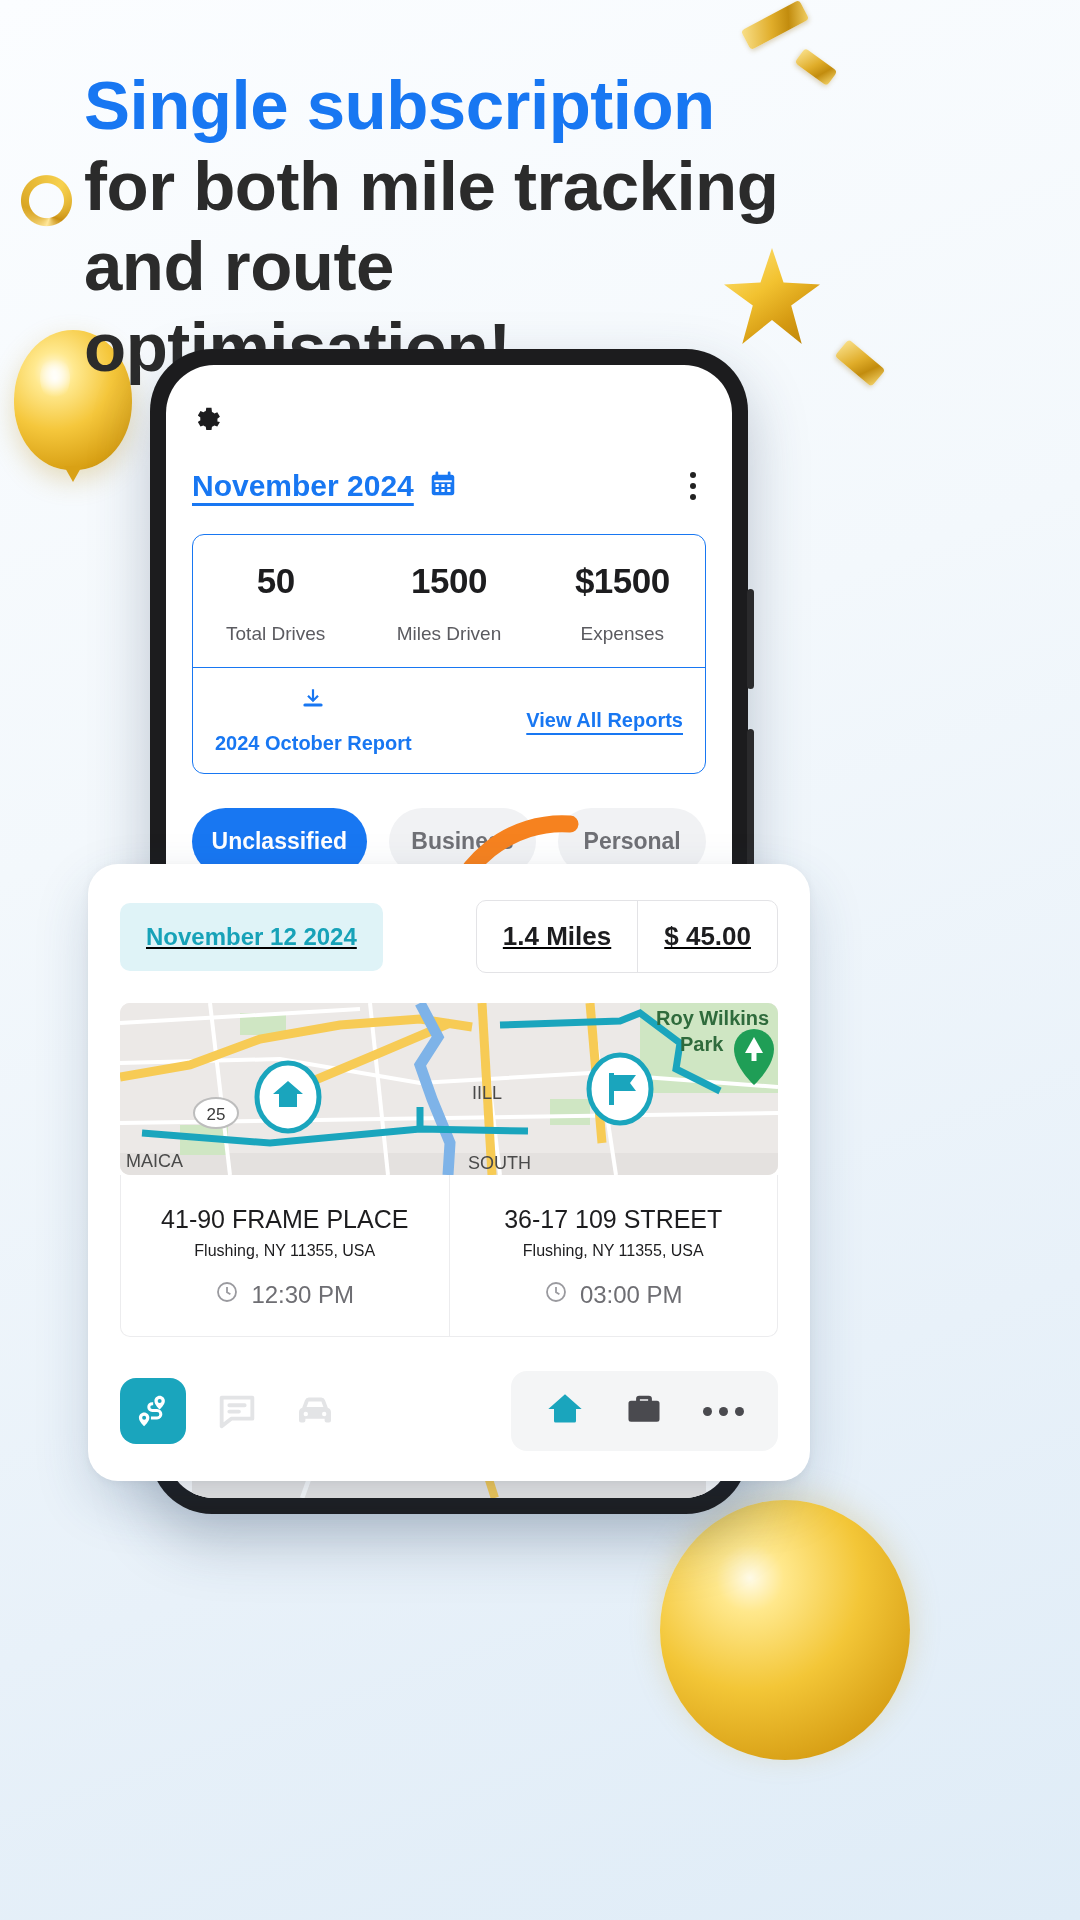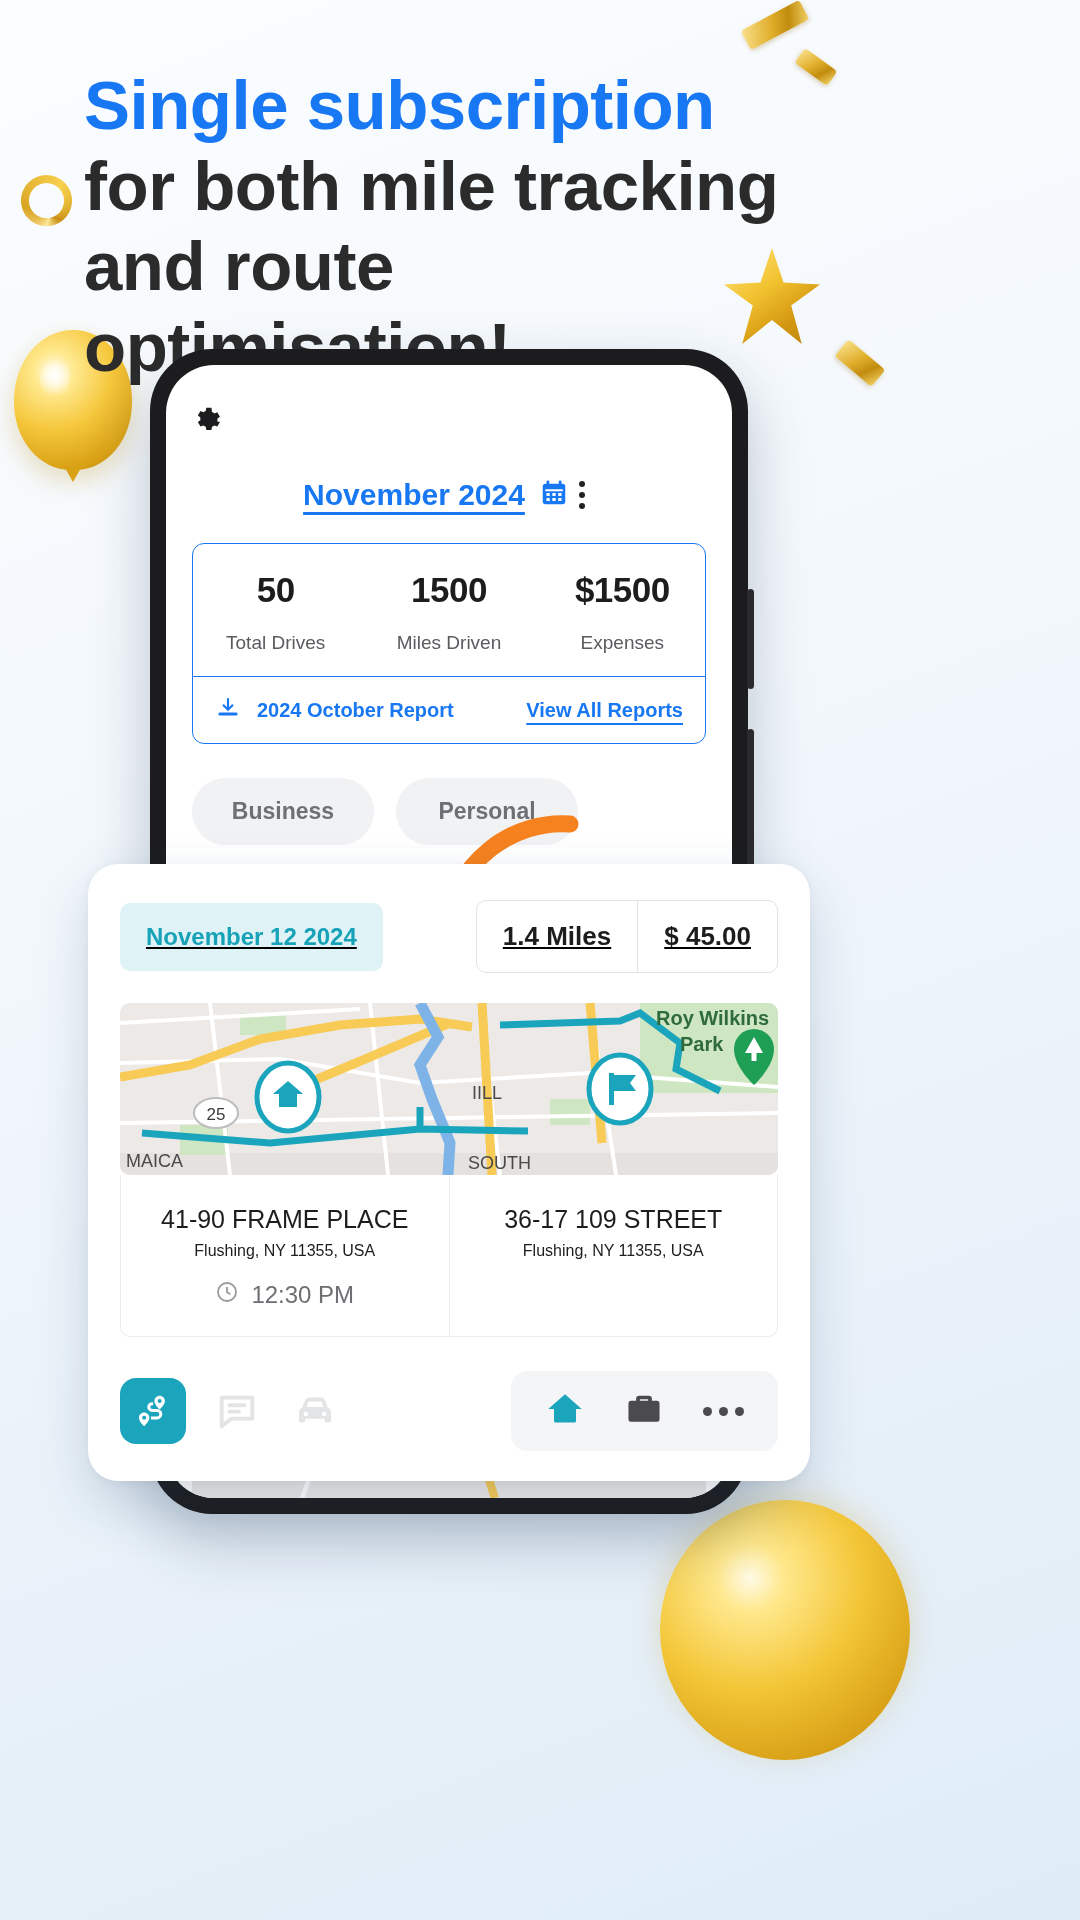--- a/index.html
+++ b/index.html
@@ -64,41 +64,41 @@
   }
   .phone-inner{
     width:100%;height:100%;background:#fff;border-radius:48px;overflow:hidden;position:relative;
   }
   .side-btn{position:absolute;right:-6px;width:7px;border-radius:4px;background:#2a2a2c;}
 
   .screen-pad{padding:30px 26px 0 26px;}
   .gear-row{padding-top:10px;}
   .gear{width:30px;height:30px;display:block;}
 
-  .month-row{display:flex;align-items:center;justify-content:center;margin-top:40px;}
+  .month-row{display:flex;align-items:center;justify-content:space-between;margin-top:31px;}
   .month-left{display:flex;align-items:center;gap:14px;}
   .month-text{
     font-size:30px;font-weight:700;color:#1877f2;text-decoration:underline;
     text-underline-offset:7px;text-decoration-thickness:3px;
   }
   .kebab{display:flex;flex-direction:column;gap:5px;align-items:center;padding:6px 10px;}
   .kebab i{width:6px;height:6px;border-radius:50%;background:#222;display:block;}
 
   .stats-card{
     margin-top:28px;border:1.6px solid #1877f2;border-radius:12px;overflow:hidden;background:#fff;
   }
   .stats-row{display:flex;padding:26px 0 22px 0;gap:8px;}
   .stat{flex:1;text-align:center;}
   .stat .v{font-size:35px;font-weight:800;color:#1d1d1f;letter-spacing:-.5px;}
   .stat .l{font-size:19px;color:#5b5b60;margin-top:22px;}
   .report-row{
     border-top:1.6px solid #1877f2;display:flex;align-items:center;justify-content:space-between;
     padding:18px 22px;
   }
-  .report-left{display:flex;align-items:center;gap:16px;}
+  .report-left{display:flex;align-items:center;gap:16px;flex-direction:column;}
   .report-name{font-size:20px;font-weight:700;color:#1877f2;}
   .report-link{
     font-size:20px;font-weight:700;color:#1877f2;text-decoration:underline;
     text-underline-offset:6px;text-decoration-thickness:2px;
   }
 
   .pills{display:flex;gap:22px;margin-top:34px;}
   .pill{
     border-radius:40px;padding:20px 0;text-align:center;font-size:23px;font-weight:700;
     background:#f1f2f4;color:#6f7075;
@@ -250,20 +250,21 @@
                   <path d="M4.5 16.2h15a1.4 1.4 0 0 1 0 2.8h-15a1.4 1.4 0 0 1 0-2.8z"></path>
                 </svg>
               </span>
               <span class="report-name">2024 October Report</span>
             </div>
             <span class="report-link">View All Reports</span>
           </div>
         </div>
 
         <div class="pills">
+          <div class="pill p0 active">Unclassified</div>
           <div class="pill p1">Business</div>
           <div class="pill p2">Personal</div>
         </div>
 
         <div class="swipe-row">
           <div class="swipe">
             <span class="arrow-g">←</span>
             <span class="txt">
               <span>Swipe Left for</span>
               <small>personal trip</small>
@@ -373,20 +374,29 @@
               <circle cx="12" cy="12" r="9"></circle>
                 <path d="M12 7v5.2l3.4 2"></path>
             </svg>
           </span>
           <span>12:30 PM</span>
         </div>
       </div>
       <div class="addr">
         <div class="a1">36-17 109 STREET</div>
         <div class="a2">Flushing, NY 11355, USA</div>
+        <div class="time">
+          <span>
+            <svg width="24" height="24" viewBox="0 0 24 24" fill="none" stroke="#9a9a9f" stroke-width="1.8">
+              <circle cx="12" cy="12" r="9"></circle>
+                <path d="M12 7v5.2l3.4 2"></path>
+            </svg>
+          </span>
+          <span>03:00 PM</span>
+        </div>
       </div>
     </div>
 
     <div class="act-bar">
       <div class="act-left">
         <div class="act-sq">
           <svg width="38" height="38" viewBox="0 0 24 24" fill="#fff">
             <path d="M16.2 2.4c-1.8 0-3.3 1.45-3.3 3.25 0 2.4 3.3 5.35 3.3 5.35s3.3-2.95 3.3-5.35c0-1.8-1.5-3.25-3.3-3.25zm0 4.5a1.25 1.25 0 1 1 0-2.5 1.25 1.25 0 0 1 0 2.5z"></path>
             <path d="M6.4 13c-1.8 0-3.3 1.45-3.3 3.25 0 2.4 3.3 5.35 3.3 5.35s3.3-2.95 3.3-5.35C9.7 14.45 8.2 13 6.4 13zm0 4.5a1.25 1.25 0 1 1 0-2.5 1.25 1.25 0 0 1 0 2.5z"></path>
             <path d="M14.6 12.6h-3.1a3.1 3.1 0 0 1 0-6.2h.6v1.9h-.6a1.2 1.2 0 0 0 0 2.4h3.1a3.3 3.3 0 0 1 0 6.6h-3.9v-1.9h3.9a1.4 1.4 0 0 0 0-2.8z"></path>

